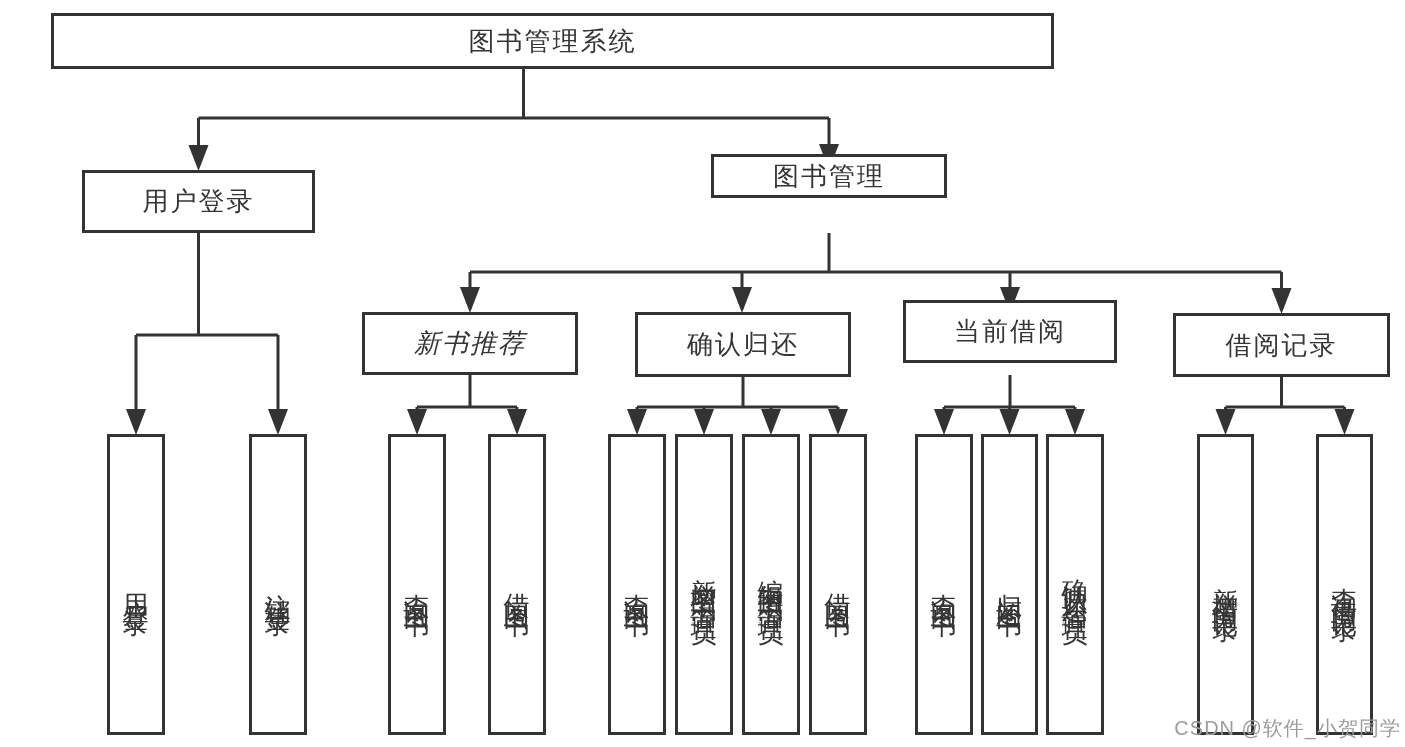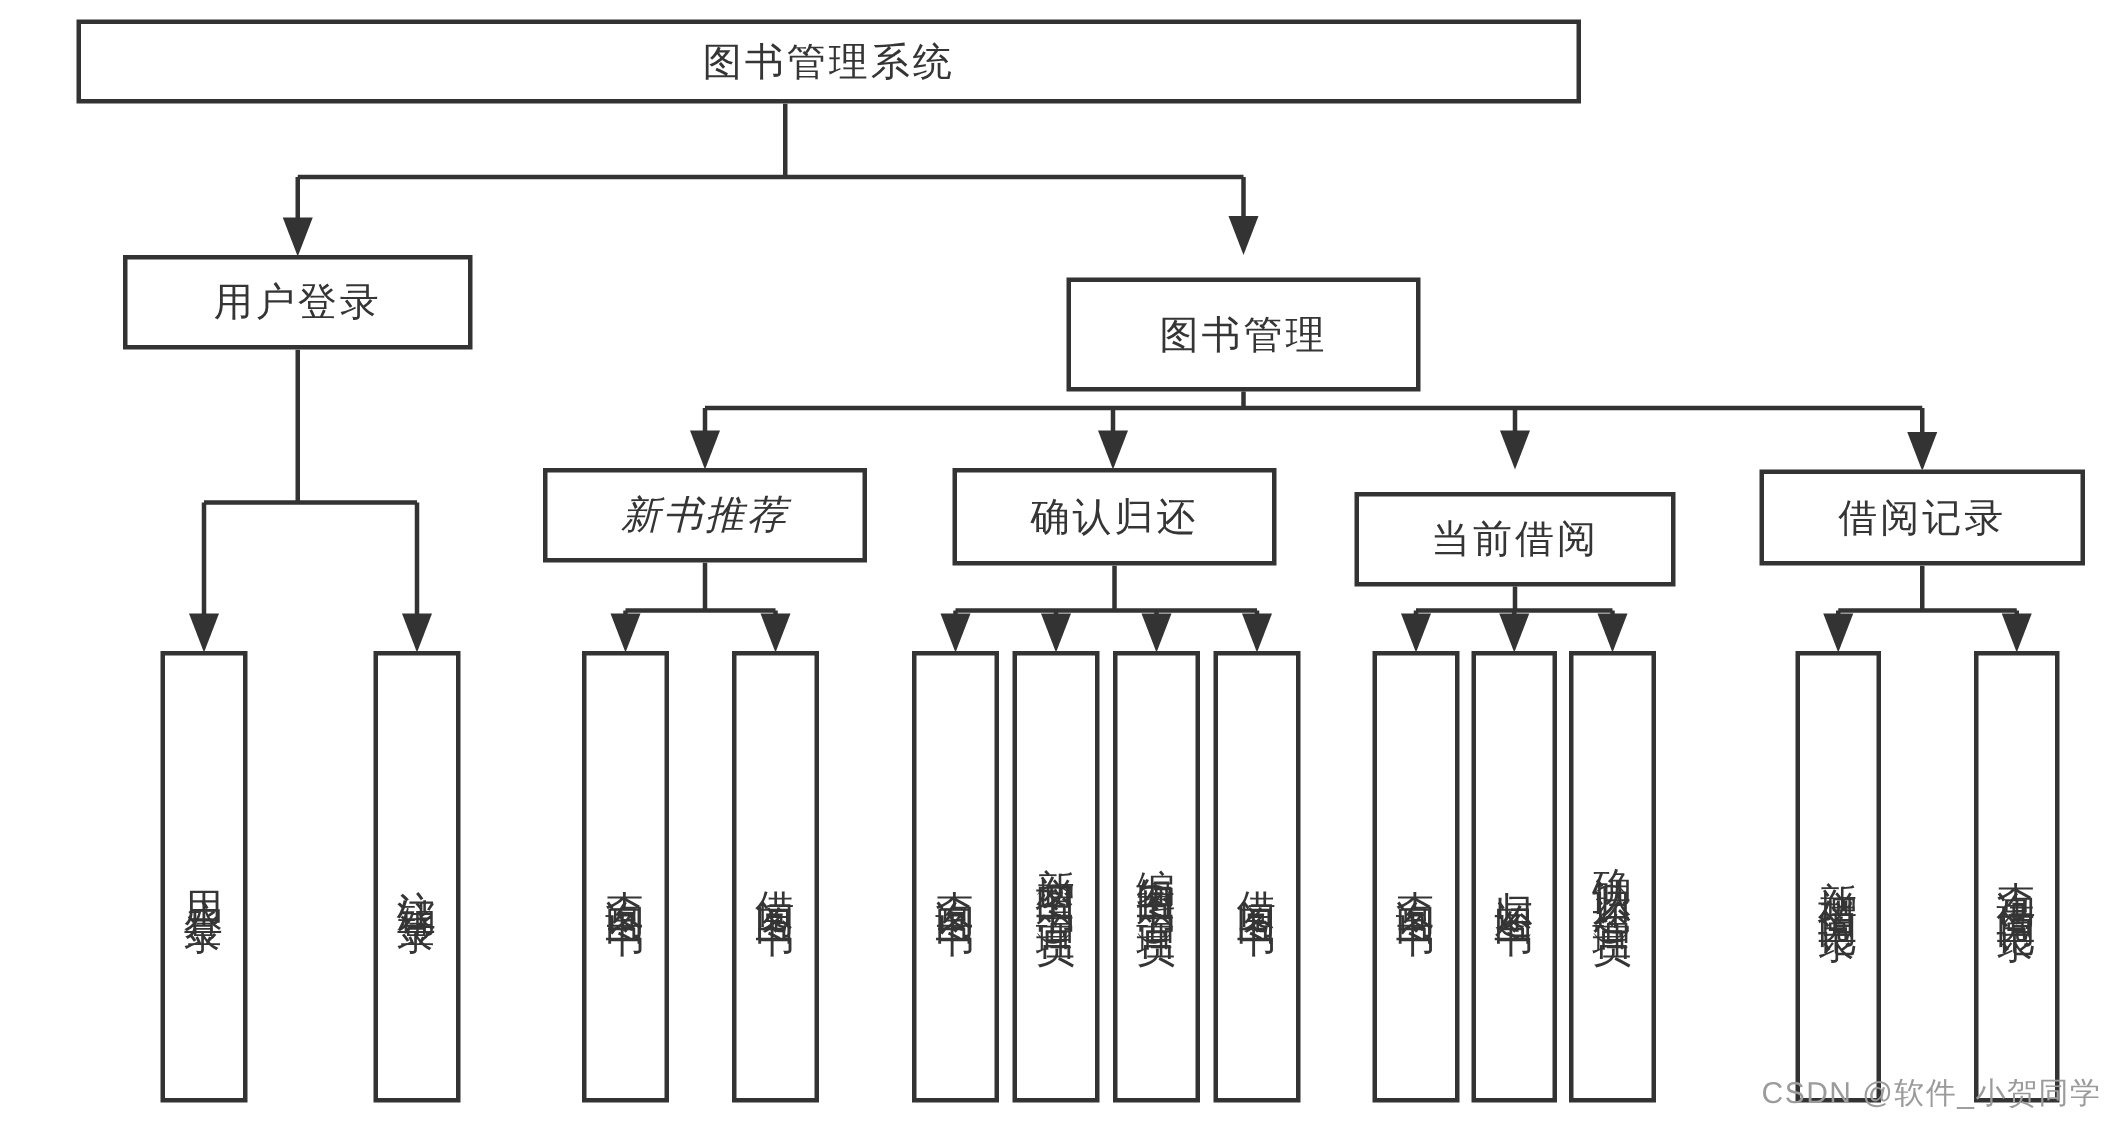--- a/index.html
+++ b/index.html
@@ -65,25 +65,25 @@
       <polygon points="999.5,409 1019.5,409 1009.5,435"></polygon>
       <polygon points="1065,409 1085,409 1075,435"></polygon>
       <polygon points="1215.5,409 1235.5,409 1225.5,435"></polygon>
       <polygon points="1334.5,409 1354.5,409 1344.5,435"></polygon>
     </g>
   </svg>
 
   <div class="node" style="left:22px; top:13px; width:1003px; height:56px;margin-left:29px;">图书管理系统</div>
 
   <div class="node" style="left:82px; top:170px; width:233px; height:63px;">用户登录</div>
-  <div class="node" style="left:711px; top:185px; width:236px; height:76px;">图书管理</div>
+  <div class="node" style="left:711px; top:154px; width:236px; height:44px;">图书管理</div>
 
   <div class="node" style="left:362px; top:312px; width:216px; height:63px;font-style:italic;">新书推荐</div>
   <div class="node" style="left:635px; top:312px; width:216px; height:65px;">确认归还</div>
-  <div class="node" style="left:903px; top:328px; width:214px; height:63px;">当前借阅</div>
+  <div class="node" style="left:903px; top:300px; width:214px; height:63px;">当前借阅</div>
   <div class="node" style="left:1173px; top:313px; width:217px; height:64px;">借阅记录</div>
 
   <div class="node leaf" style="left:107px; top:434px; width:58px; height:301px;">用户登录</div>
   <div class="node leaf" style="left:249px; top:434px; width:58px; height:301px;">注销登录</div>
 
   <div class="node leaf" style="left:388px; top:434px; width:58px; height:301px;">查询图书</div>
   <div class="node leaf" style="left:488px; top:434px; width:58px; height:301px;">借阅图书</div>
 
   <div class="node leaf" style="left:608px; top:434px; width:58px; height:301px;">查询图书</div>
   <div class="node leaf" style="left:675px; top:434px; width:58px; height:301px;">新增图书（管理员）</div>

